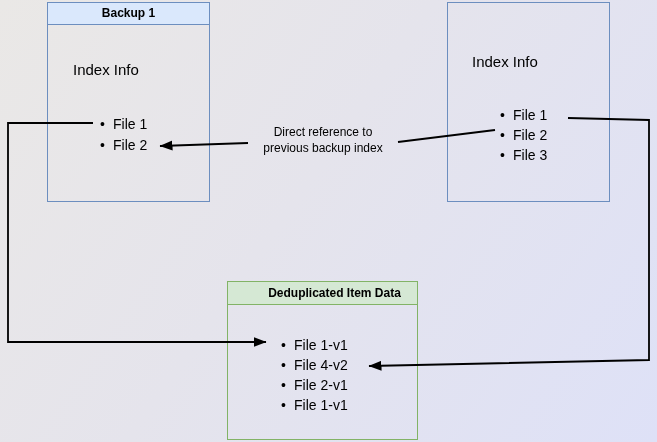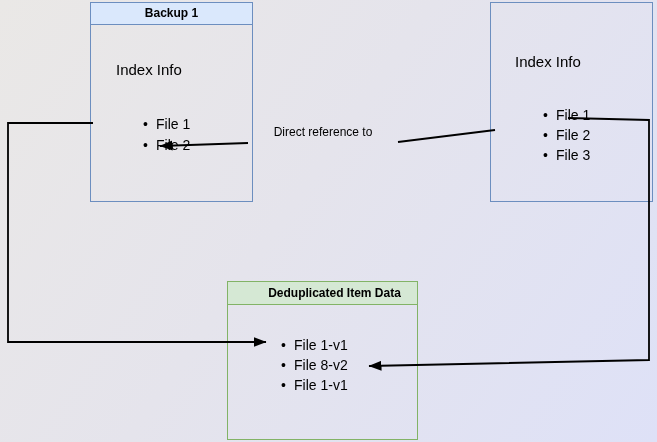--- a/index.html
+++ b/index.html
@@ -7,21 +7,21 @@
     position:relative; width:657px; height:442px; overflow:hidden;
     background: linear-gradient(125deg, #eae8e6 0%, #e5e4ec 45%, #dee1f7 100%);
     font-family:"Liberation Sans","DejaVu Sans",sans-serif; color:#000;
   }
   .node { position:absolute; border:1.5px solid; background:transparent; }
   .node-header {
     height:21px; line-height:21px; text-align:center;
     font-size:12px; font-weight:bold; border-bottom:1.5px solid;
     border-color:inherit; white-space:nowrap;
   }
-  #backup1, #backup2 { border-color:#6c8ebf;margin-left:43px; }
+  #backup1, #backup2 { border-color:#6c8ebf; }
   #backup1 .node-header, #backup2 .node-header { background:#dae8fc; border-bottom-color:#6c8ebf; }
   #backup1 { left:47px; top:2px;  width:161px; height:198px; }
   #backup2 { left:447px; top:2px; width:161px; height:198px; }
   #dedup   { left:227px; top:281px; width:189px; height:157px; border-color:#82b366; }
   #dedup .node-header { height:22px; line-height:22px; background:#d5e8d4; border-bottom-color:#82b366;padding-left:24px; }
   .subtitle { position:absolute; font-size:15px; line-height:18px; white-space:nowrap; }
   #backup1 .subtitle { left:25px; top:58px; }
   #backup2 .subtitle { left:24px; top:50px; }
   ul.filelist { position:absolute; margin:0; padding:0; list-style:none; font-size:14px; }
   ul.filelist li { position:relative; padding-left:13px; white-space:nowrap; }
@@ -58,27 +58,29 @@
       <li>File 1</li>
       <li>File 2</li>
       <li>File 3</li>
     </ul>
   </div>
 
   <div class="node" id="dedup">
     <div class="node-header">Deduplicated Item Data</div>
     <ul class="filelist">
       <li>File 1-v1</li>
-      <li>File 8-v2</li>
+      <li>File 4-v2</li>
+      <li>File 2-v1</li>
       <li>File 1-v1</li>
     </ul>
   </div>
 
   <div class="edge-label">
     <div>Direct reference to</div>
+    <div>previous backup index</div>
   </div>
 
   <svg class="arrows" width="657" height="442" viewBox="0 0 657 442">
     <defs>
       <marker id="arr" markerUnits="userSpaceOnUse" markerWidth="15" markerHeight="12" refX="12.5" refY="5" orient="auto">
         <path d="M0,0 L13,5 L0,10 Z" fill="#000"></path>
       </marker>
     </defs>
 
     <polyline points="93,123 8,123 8,342 266,342" fill="none" stroke="#000" stroke-width="1.8" marker-end="url(#arr)"></polyline>

